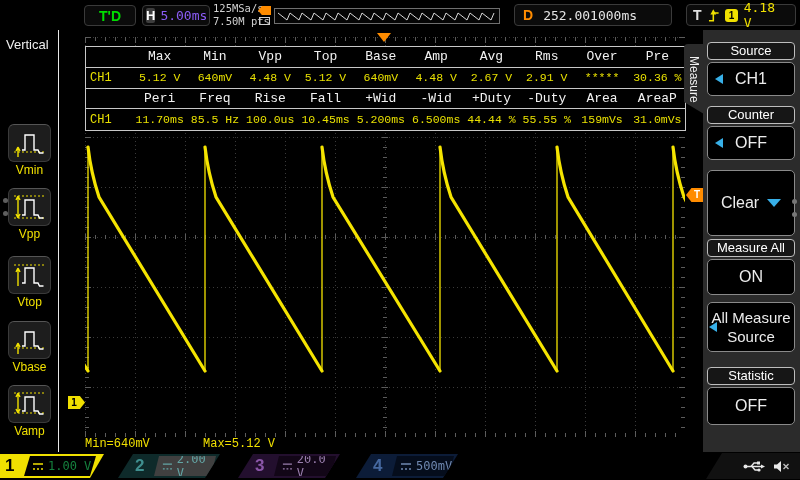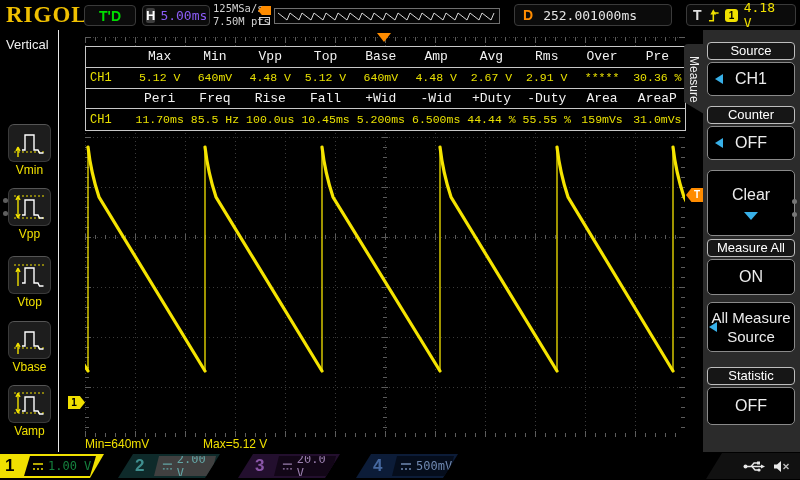--- a/index.html
+++ b/index.html
@@ -42,21 +42,21 @@
   .sbtn { position:absolute; left:8px; width:43px; text-align:center; cursor:pointer; }
   .sbtn .icon-box { width:43px; height:38px; background:#1d1d1d; border:1px solid #3a3a3a;
                     border-top-color:#555; border-radius:6px; display:flex;
                     align-items:center; justify-content:center; }
   .sbtn .sb-label { color:#f0e000; font-size:12px; margin-top:1px; }
   .page-dot { position:absolute; width:5px; height:5px; border-radius:50%; background:#5e5e5e; }
 
   
   .graticule { position:absolute; left:85px; top:37px; width:600px; height:400px; }
   .minmax { position:absolute; top:437px; color:#f0e000; font-size:12px;
-            font-family:Liberation Sans, sans-serif; }
+            font-family:Liberation Mono, monospace; }
   .gnd-marker { position:absolute; left:68px; top:396px; width:17px; height:13px; background:#f0e000;
                 clip-path:polygon(0 0,70% 0,100% 50%,70% 100%,0 100%);
                 color:#000; font-size:10px; font-weight:bold; text-align:left;
                 line-height:13px; padding-left:3px; font-family:"DejaVu Sans Mono",monospace; }
   .trig-marker { position:absolute; left:686px; top:188px; width:17px; height:14px; background:#ff8c00;
                  clip-path:polygon(100% 0,32% 0,0 50%,32% 100%,100% 100%);
                  color:#fff; font-size:10px; font-weight:bold; text-align:right;
                  line-height:14px; padding-right:3px; }
   .trig-pos { position:absolute; left:377px; top:33px; width:0; height:0;
               border-left:7px solid transparent; border-right:7px solid transparent;
@@ -102,21 +102,20 @@
   .io-panel { position:absolute; left:706px; top:1px; width:94px; height:26px; background:#111;
               clip-path:polygon(16px 0,94px 0,94px 26px,0 26px);
               display:flex; align-items:center; justify-content:flex-end; gap:8px; padding-right:10px; }
 </style>
 </head>
 <body>
 
 <div id="stage">
 
   <div class="topbar">
-    <div class="logo">RIGOL</div>
     <div class="tpanel td-badge">T'D</div>
     <div class="tpanel h-panel">
       <span class="h-letter">H</span>
       <span class="h-value">5.00ms</span>
     </div>
     <div class="rate">
       <div>125MSa/s</div>
       <div>7.50M pts</div>
     </div>
     <div class="pre-marker"></div>
@@ -613,21 +612,21 @@
       <span class="arr-left"></span>
       <span>CH1</span>
     </div>
 
     <div class="mlabel" style="top:76px">Counter</div>
     <div class="mvalue" style="top:96px; height:34px">
       <span class="arr-left"></span>
       <span>OFF</span>
     </div>
 
-    <div class="mvalue" style="top:140px; height:66px; flex-direction:column; gap:8px">
+    <div class="mvalue" style="top:140px; height:66px; flex-direction:row; gap:8px">
       <span>Clear</span>
       <span class="arr-down"></span>
     </div>
 
     <div class="mlabel" style="top:209px">Measure All</div>
     <div class="mvalue" style="top:229px; height:36px">
       <span>ON</span>
     </div>
 
     <div class="mvalue" style="top:272px; height:50px; flex-direction:column; gap:2px; font-size:15px">

